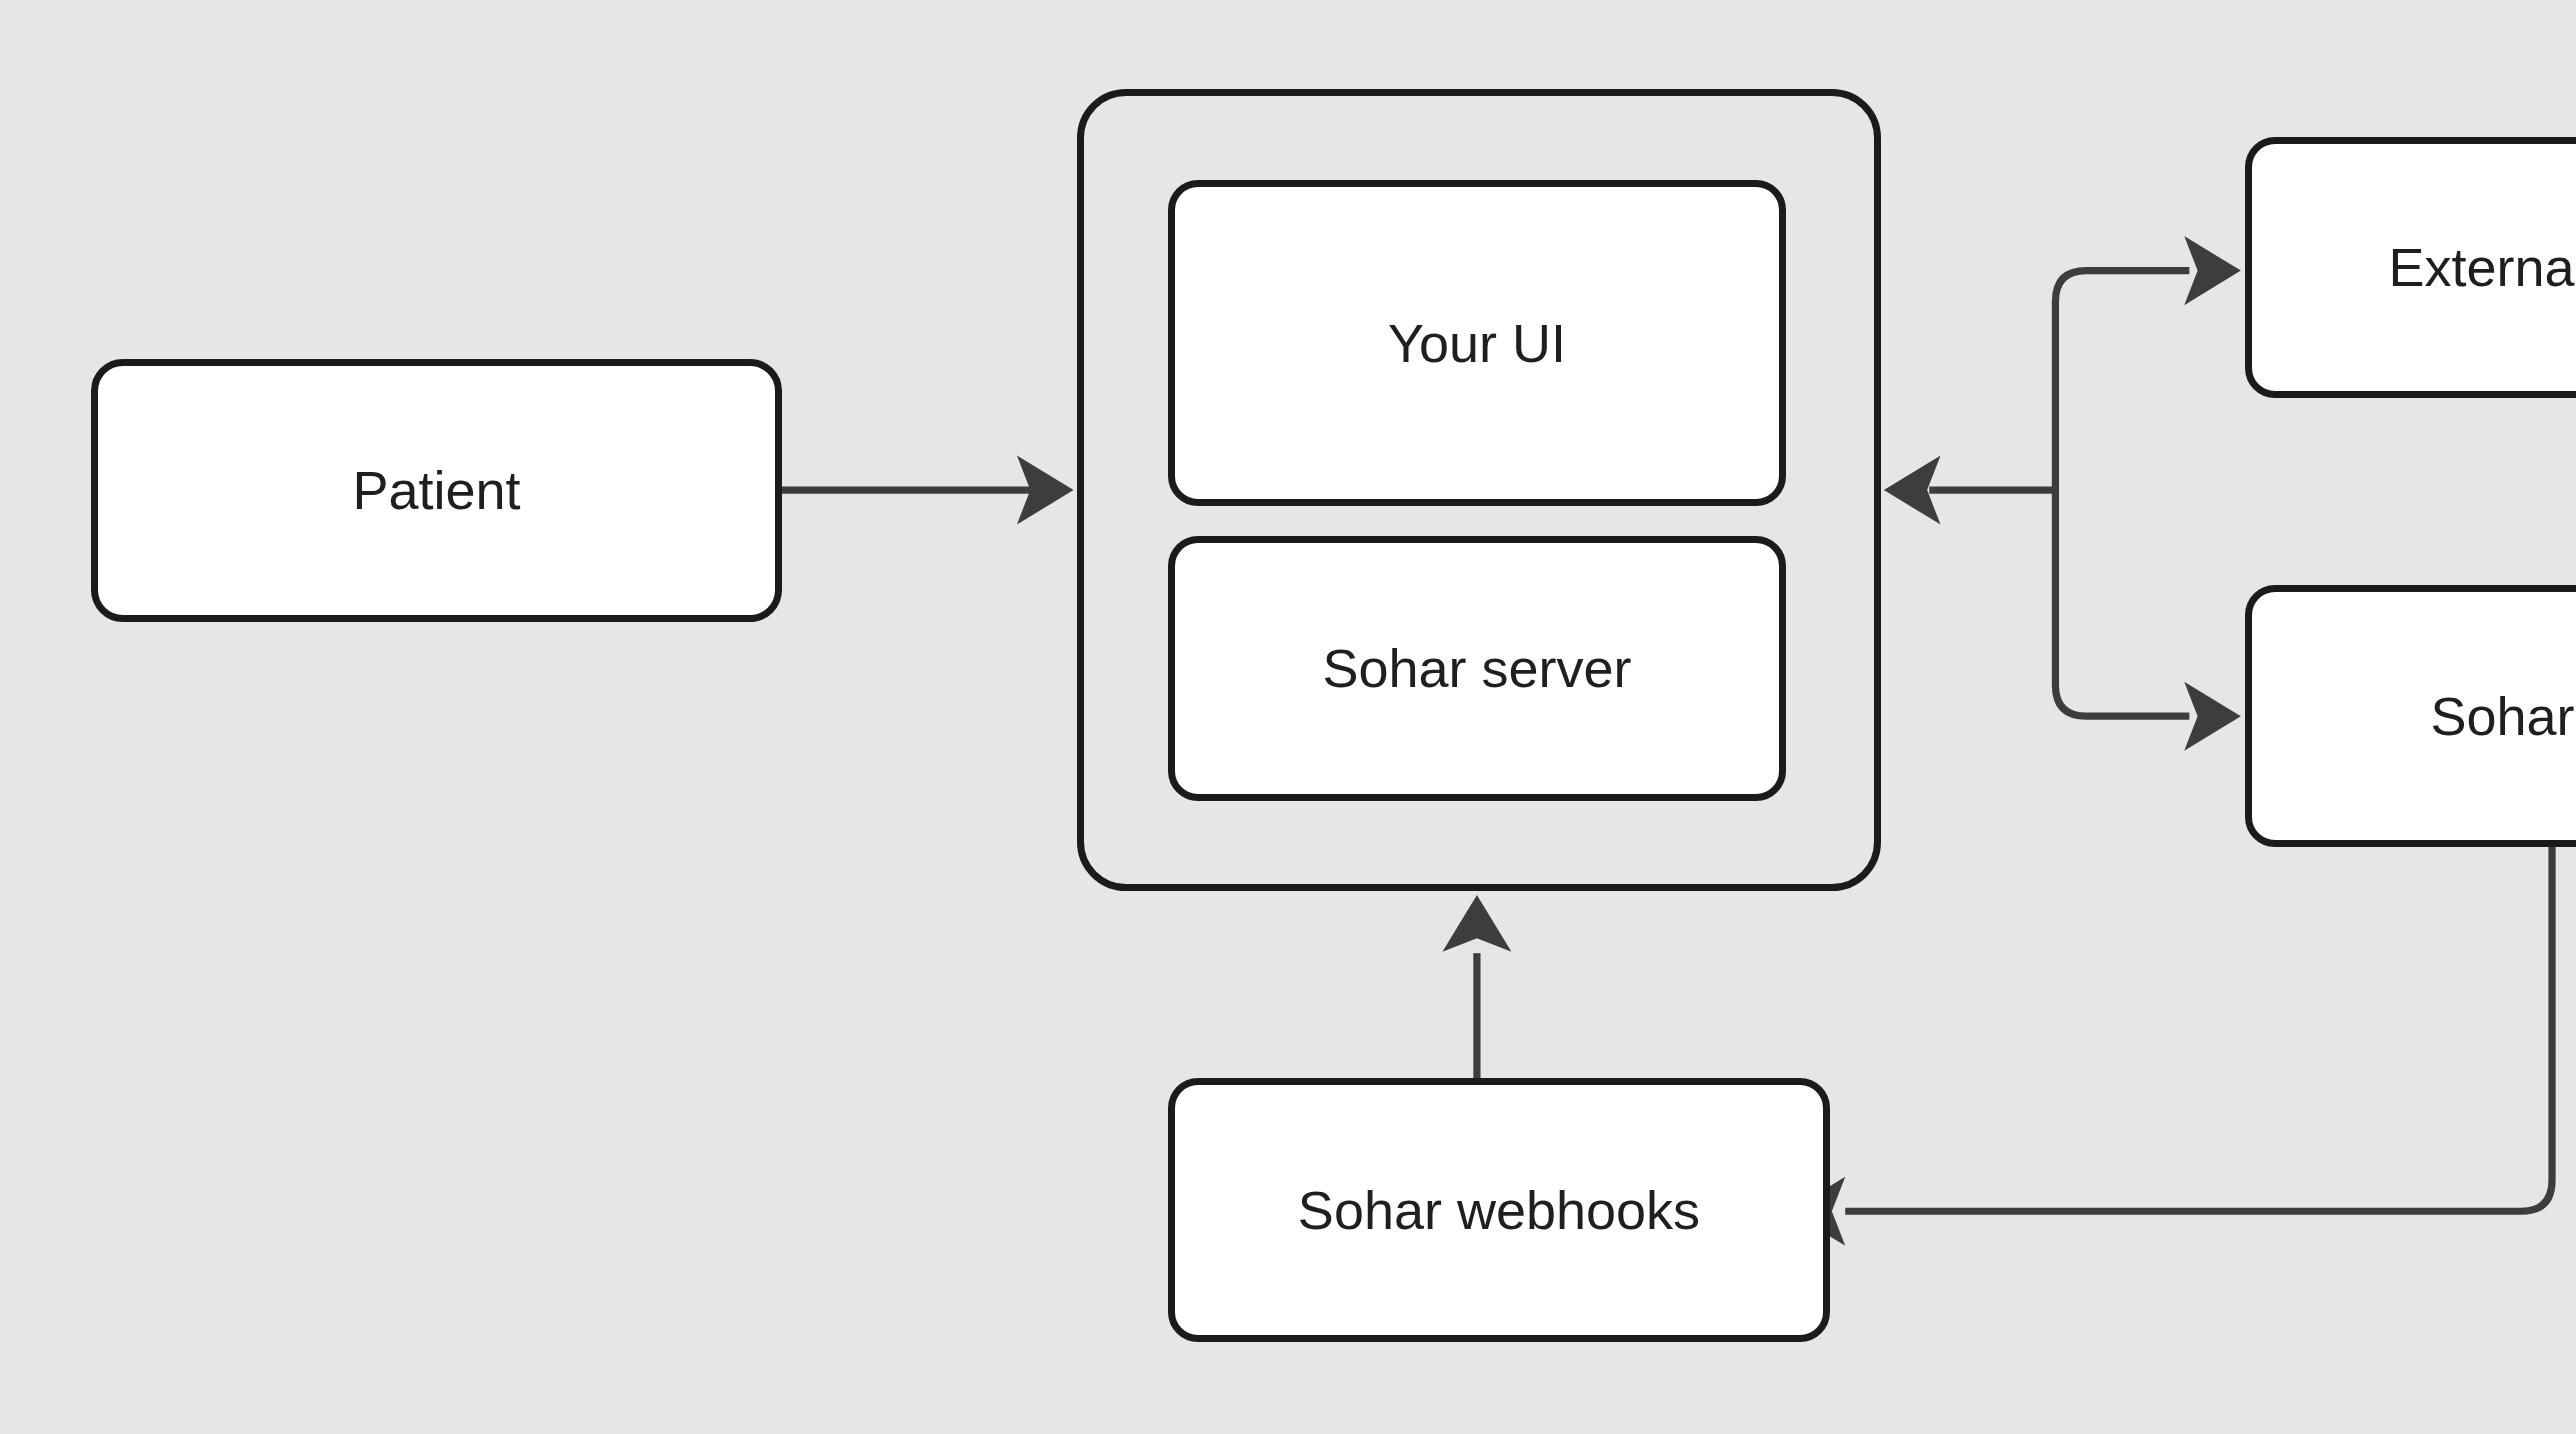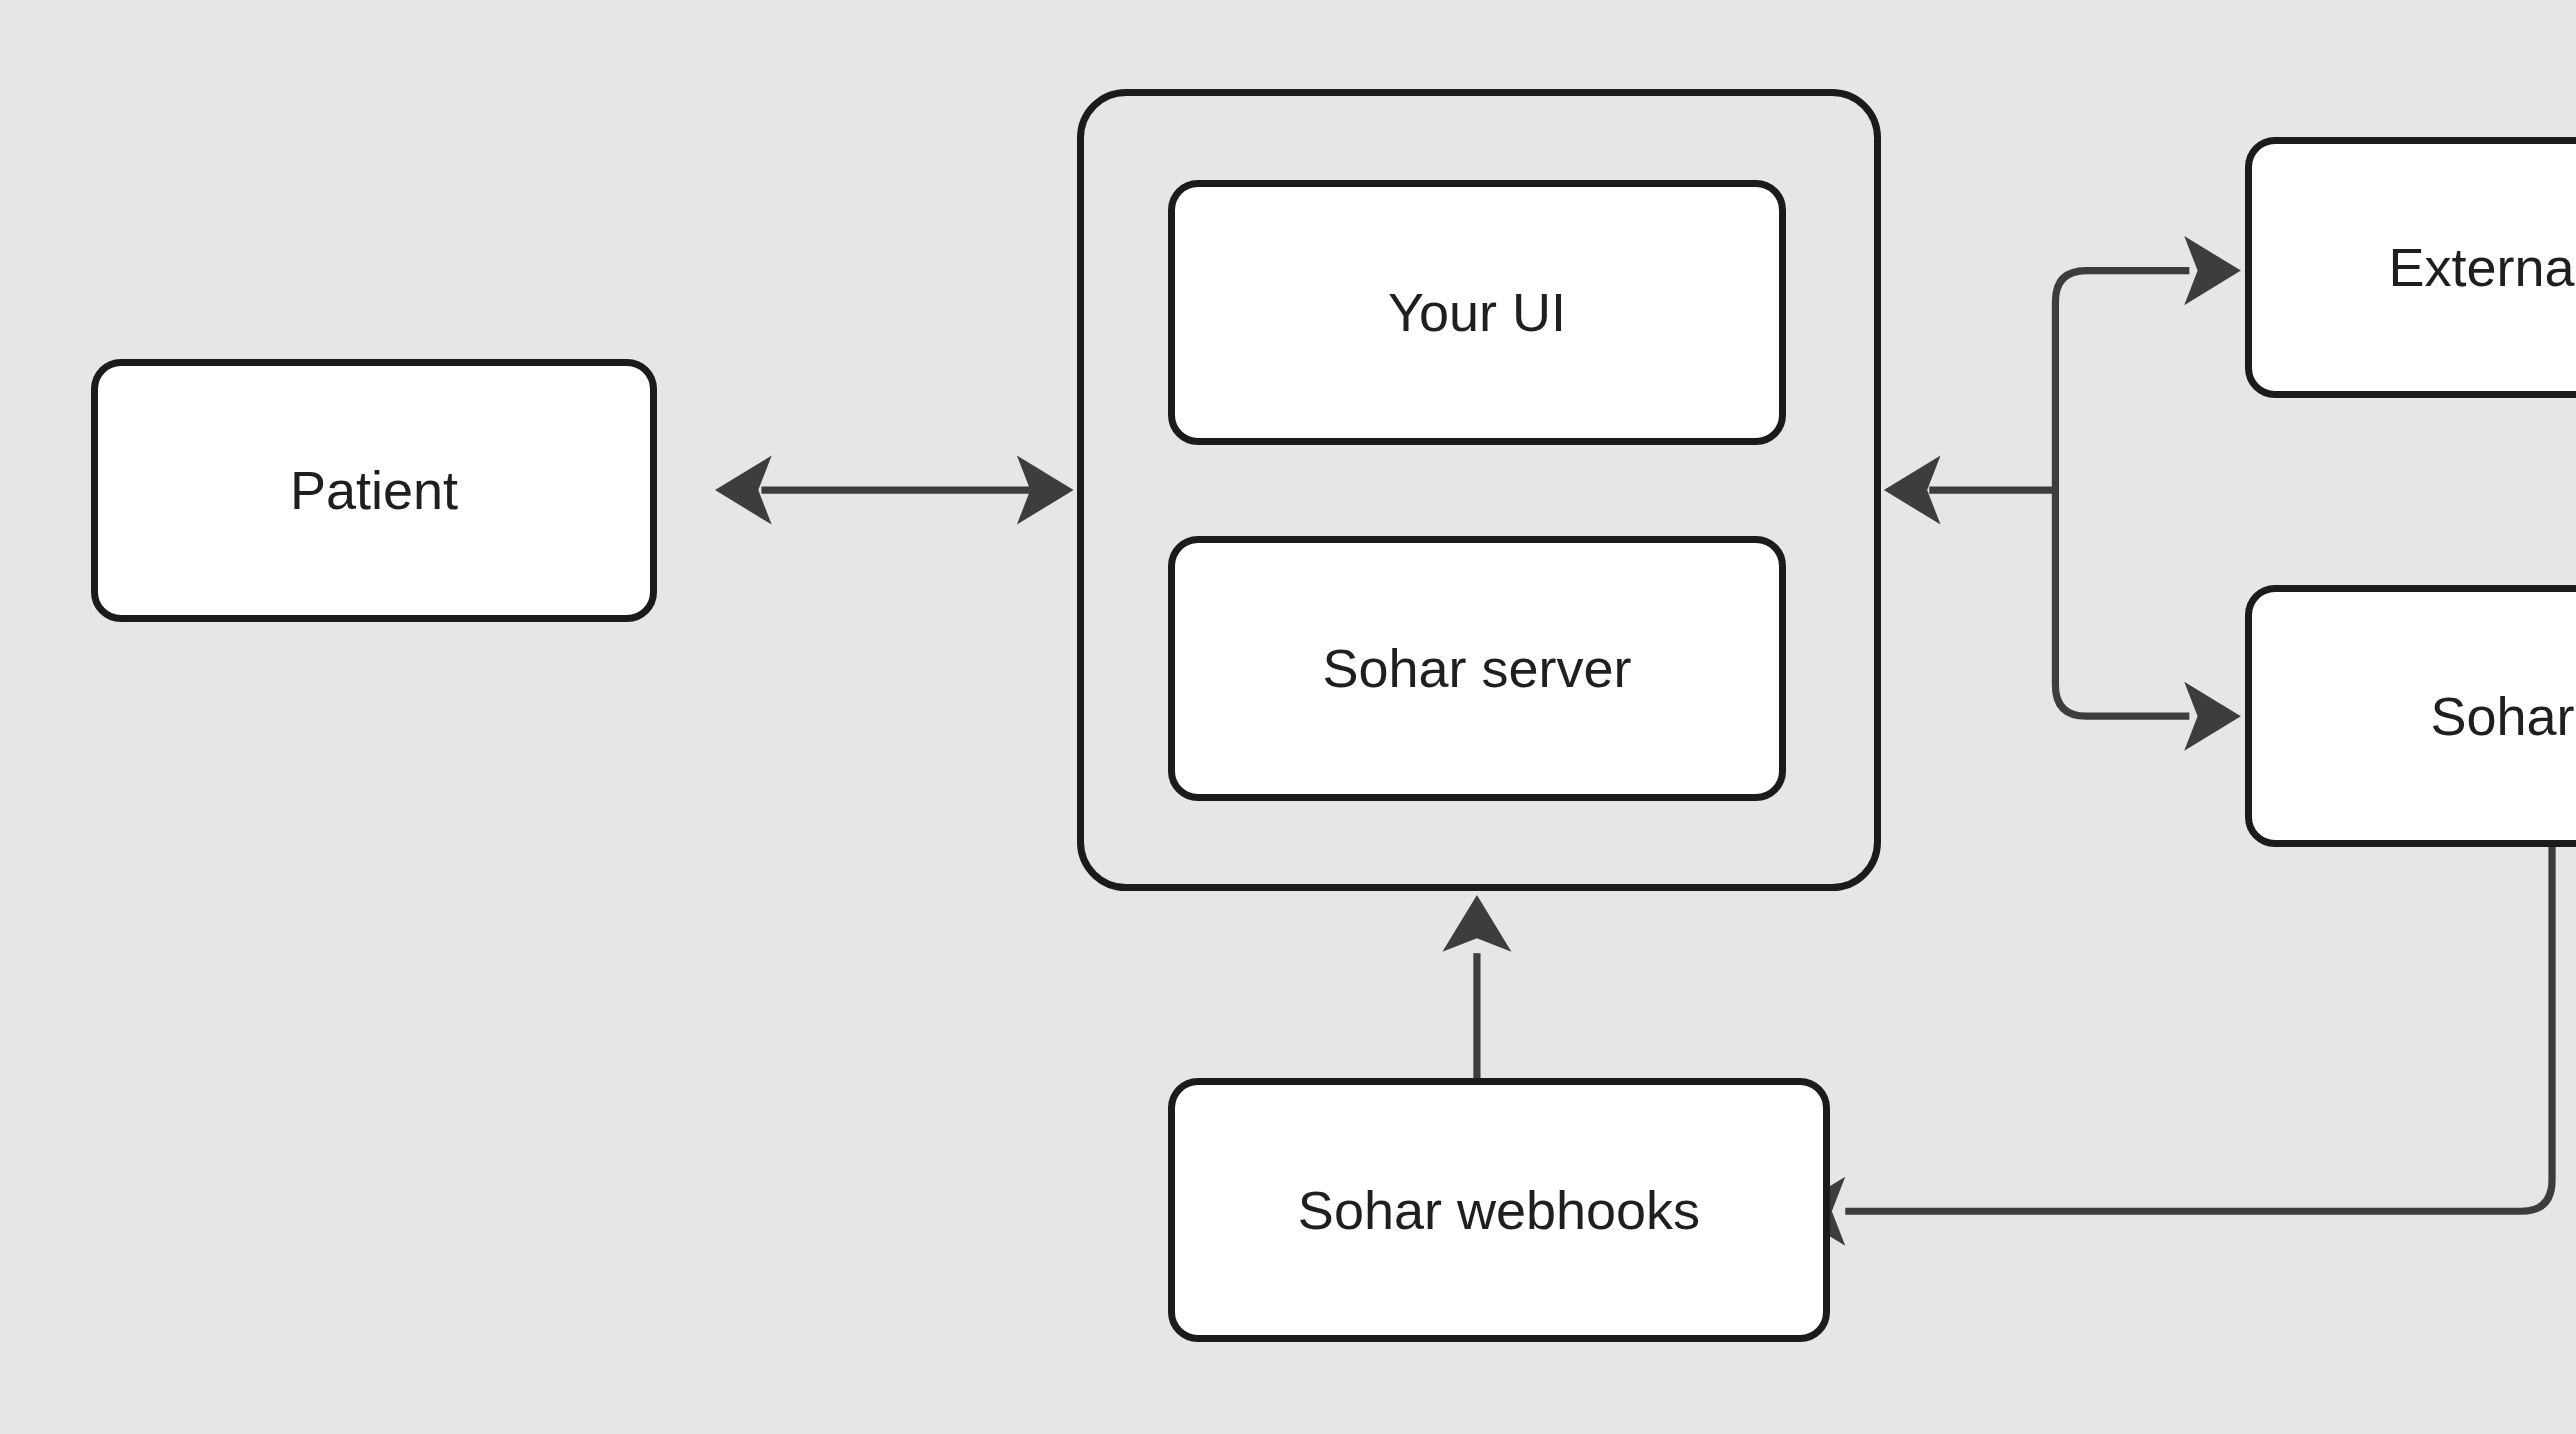--- a/index.html
+++ b/index.html
@@ -52,23 +52,23 @@
     white-space: nowrap;
   }
   .group {
     position: absolute;
     box-sizing: border-box;
     background: transparent;
     border: 7.2px solid #1b1b1b;
     border-radius: 49px;
   }
   
-  #n-patient        { left: 91px;  top: 359px;  width: 566px; height: 263px; }
+  #n-patient        { left: 91px;  top: 359px;  width: 691px; height: 263px; border-radius: 32px; }
   #n-app-group      { left: 1077px; top: 89px;  width: 804px; height: 802px; }
-  #n-your-ui        { left: 1168px; top: 180px;  width: 618px; height: 265px; }
+  #n-your-ui        { left: 1168px; top: 180px;  width: 618px; height: 326px; }
   #n-your-server    { left: 1168px; top: 536px; width: 618px; height: 265px; }
   #n-external-ehr   { left: 2245px; top: 137px;  width: 614px; height: 261px; }
   #n-sohar-api      { left: 2245px; top: 585px; width: 614px; height: 262px; }
   #n-sohar-webhooks { left: 1168px; top: 1078px; width: 662px; height: 264px; }
 </style>
 </head>
 <body>
 
 <div class="canvas">
 

